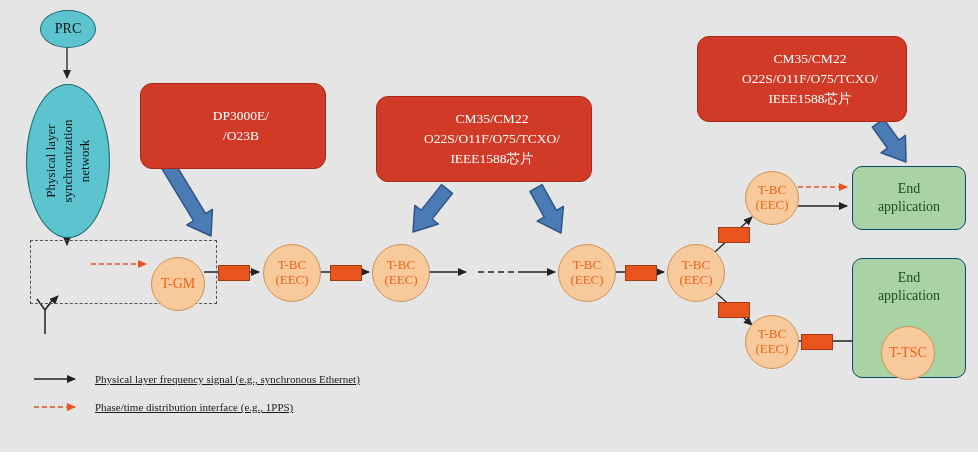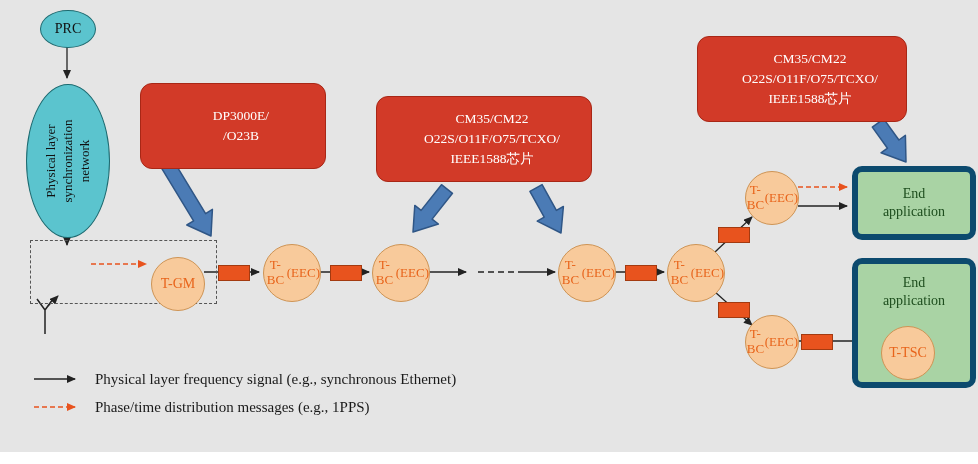--- a/index.html
+++ b/index.html
@@ -3,49 +3,49 @@
 <meta charset="utf-8">
 <style>
   html,body { margin:0; padding:0; background:#fff; }
   .canvas {
     position:relative; width:978px; height:452px; background:#e5e5e5;
     font-family:"Liberation Serif","DejaVu Serif",serif; overflow:hidden;
   }
   .overlay { position:absolute; left:0; top:0; width:978px; height:464px; }
   .node {
     position:absolute; border-radius:50%; background:#F8CA9B; border:1px solid #CE9455;
-    display:flex; flex-direction:row; align-items:center; justify-content:center;
+    display:flex; flex-direction:column; align-items:center; justify-content:center;
     text-align:center; color:#E8641B; font-size:14px; line-height:1.12;
   }
   .node .sub { font-size:13px; }
   .teal {
     position:absolute; border-radius:50%; background:#5BC4CE; border:1px solid #1d6a70;
     display:flex; align-items:center; justify-content:center; text-align:center;
     color:#111; font-size:14px;
   }
   .rotwrap { position:absolute; left:50%; top:50%; width:150px;
     transform:translate(-50%,-50%) rotate(-90deg); text-align:center;
     font-size:13px; line-height:1.3; color:#111; }
   .rotwrap span { display:block; }
   .callout {
     position:absolute; background:#D23A28; border:1px solid #A82716; border-radius:12px;
     color:#ffffff; display:flex; flex-direction:column; align-items:center; justify-content:center;
     text-align:center; font-size:13.5px; line-height:1.5;padding-left:16px;
   }
   .callout span { display:block; }
   .greenbox {
-    position:absolute; background:#A9D3A4; border:6px solid #0c4a6e; border-radius:10px;
+    position:absolute; background:#A9D3A4; border:1px solid #0c4a6e; border-radius:10px;
     color:#1d4d1d; text-align:center; font-size:14px; line-height:1.3;
   }
   .greenbox .lines { display:flex; flex-direction:column; align-items:center; justify-content:center; height:100%; }
   .greenbox.tall .lines { height:auto; padding-top:10px; }
   .greenbox span { display:block; }
   .ptp { position:absolute; width:30px; height:14px; background:#E8531E; border:1px solid #A33A10; }
   .dashedrect { position:absolute; border:1.6px dashed #555; background:transparent; }
-  .legend-row { position:absolute; display:flex; align-items:center; color:#1a1a1a; font-size:15px; }
+  .legend-row { position:absolute; display:flex; align-items:center; color:#1a1a1a; font-size:11px;text-decoration:underline; }
   .legend-row .sym { flex:0 0 auto; }
   .legend-rect { width:36px; height:15px; background:#E8531E; border:1px solid #A33A10; margin-right:26px; }
 </style>
 </head>
 <body>
 
 <div class="canvas">
 
   <svg class="overlay" width="978" height="464">
     <defs>
@@ -179,16 +179,16 @@
   </div>
   <div class="legend-row" style="left:33px;top:398px;height:18px">
     <svg class="sym" width="62" height="18">
       <defs>
         <marker id="mO2" markerWidth="9" markerHeight="8" refX="8" refY="4" orient="auto" markerUnits="userSpaceOnUse">
           <path d="M0,0 L9,4 L0,8 Z" fill="#E8531E"></path>
         </marker>
       </defs>
       <line x1="1" y1="9" x2="42" y2="9" stroke="#E8531E" stroke-width="1.5" stroke-dasharray="5,3" marker-end="url(#mO2)"></line>
     </svg>
-    <span>Phase/time distribution messages (e.g., 1PPS)</span>
+    <span>Phase/time distribution interface (e.g., 1PPS)</span>
   </div>
 
 </div>
 
 </body></html>

